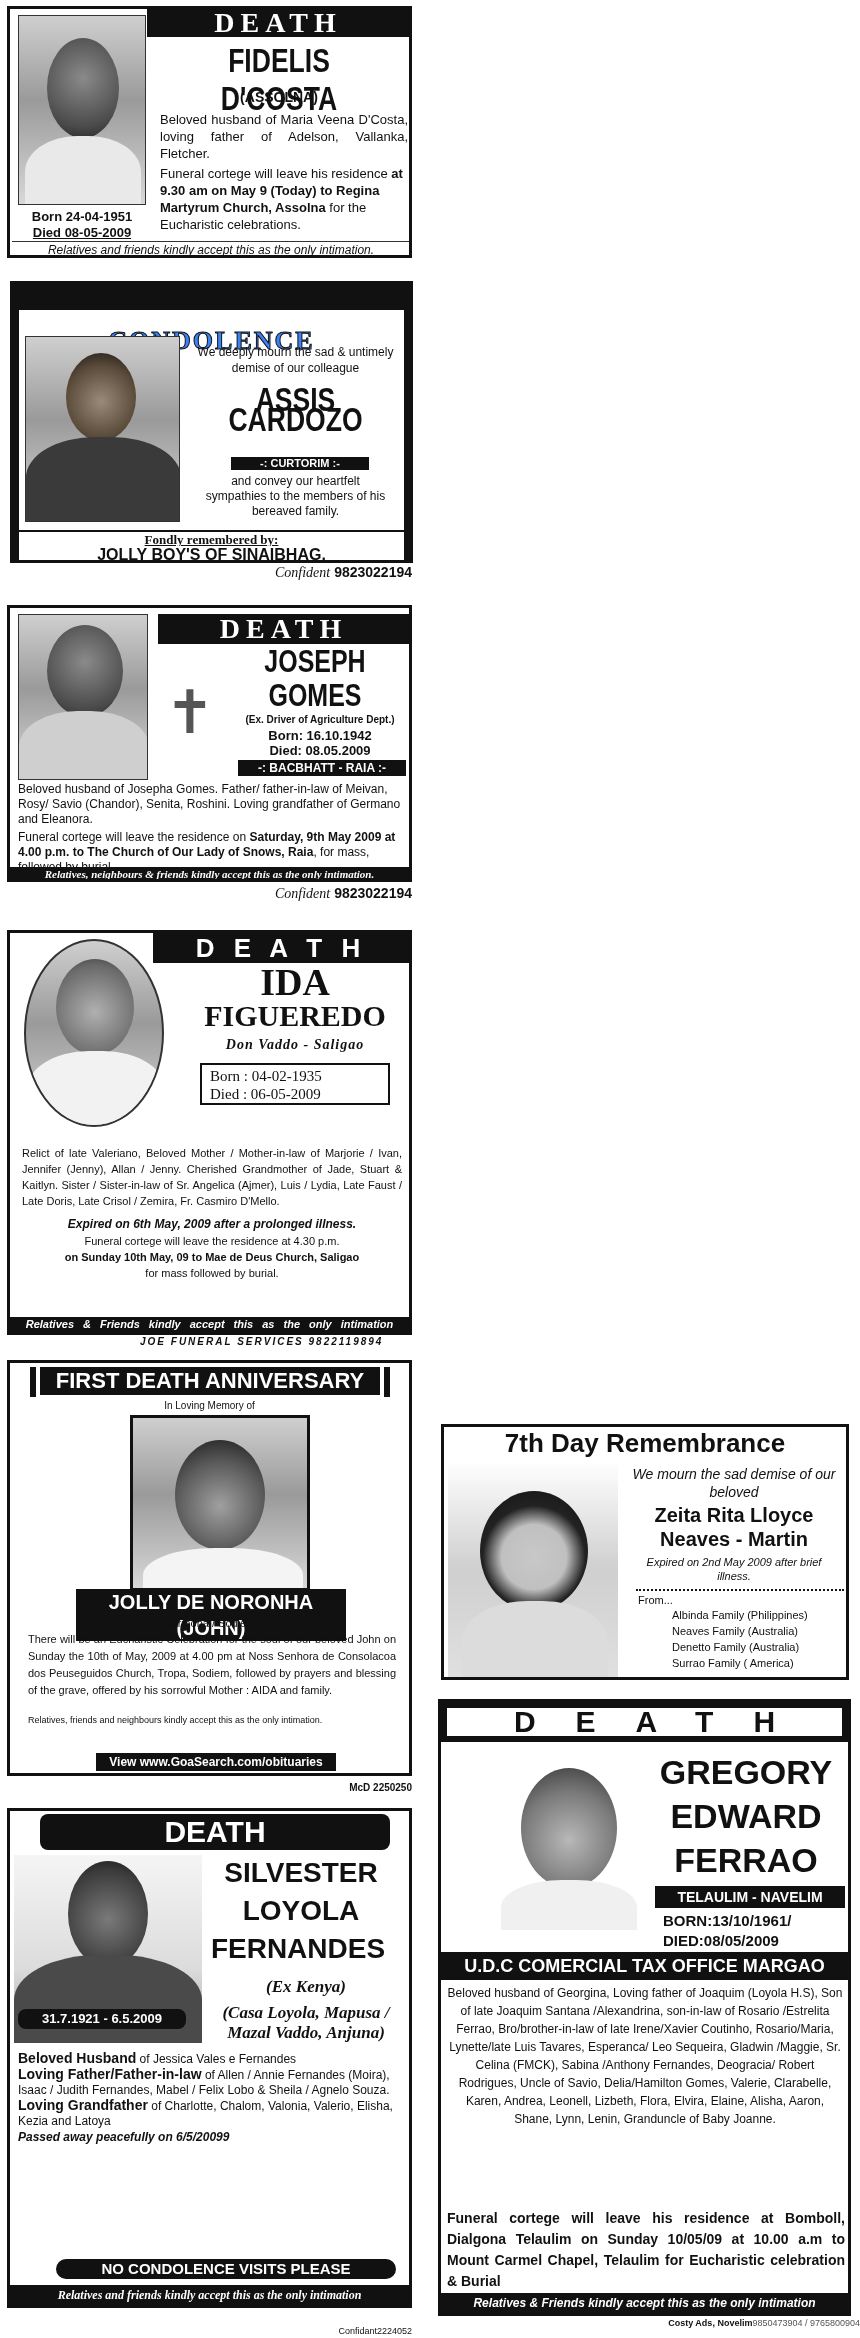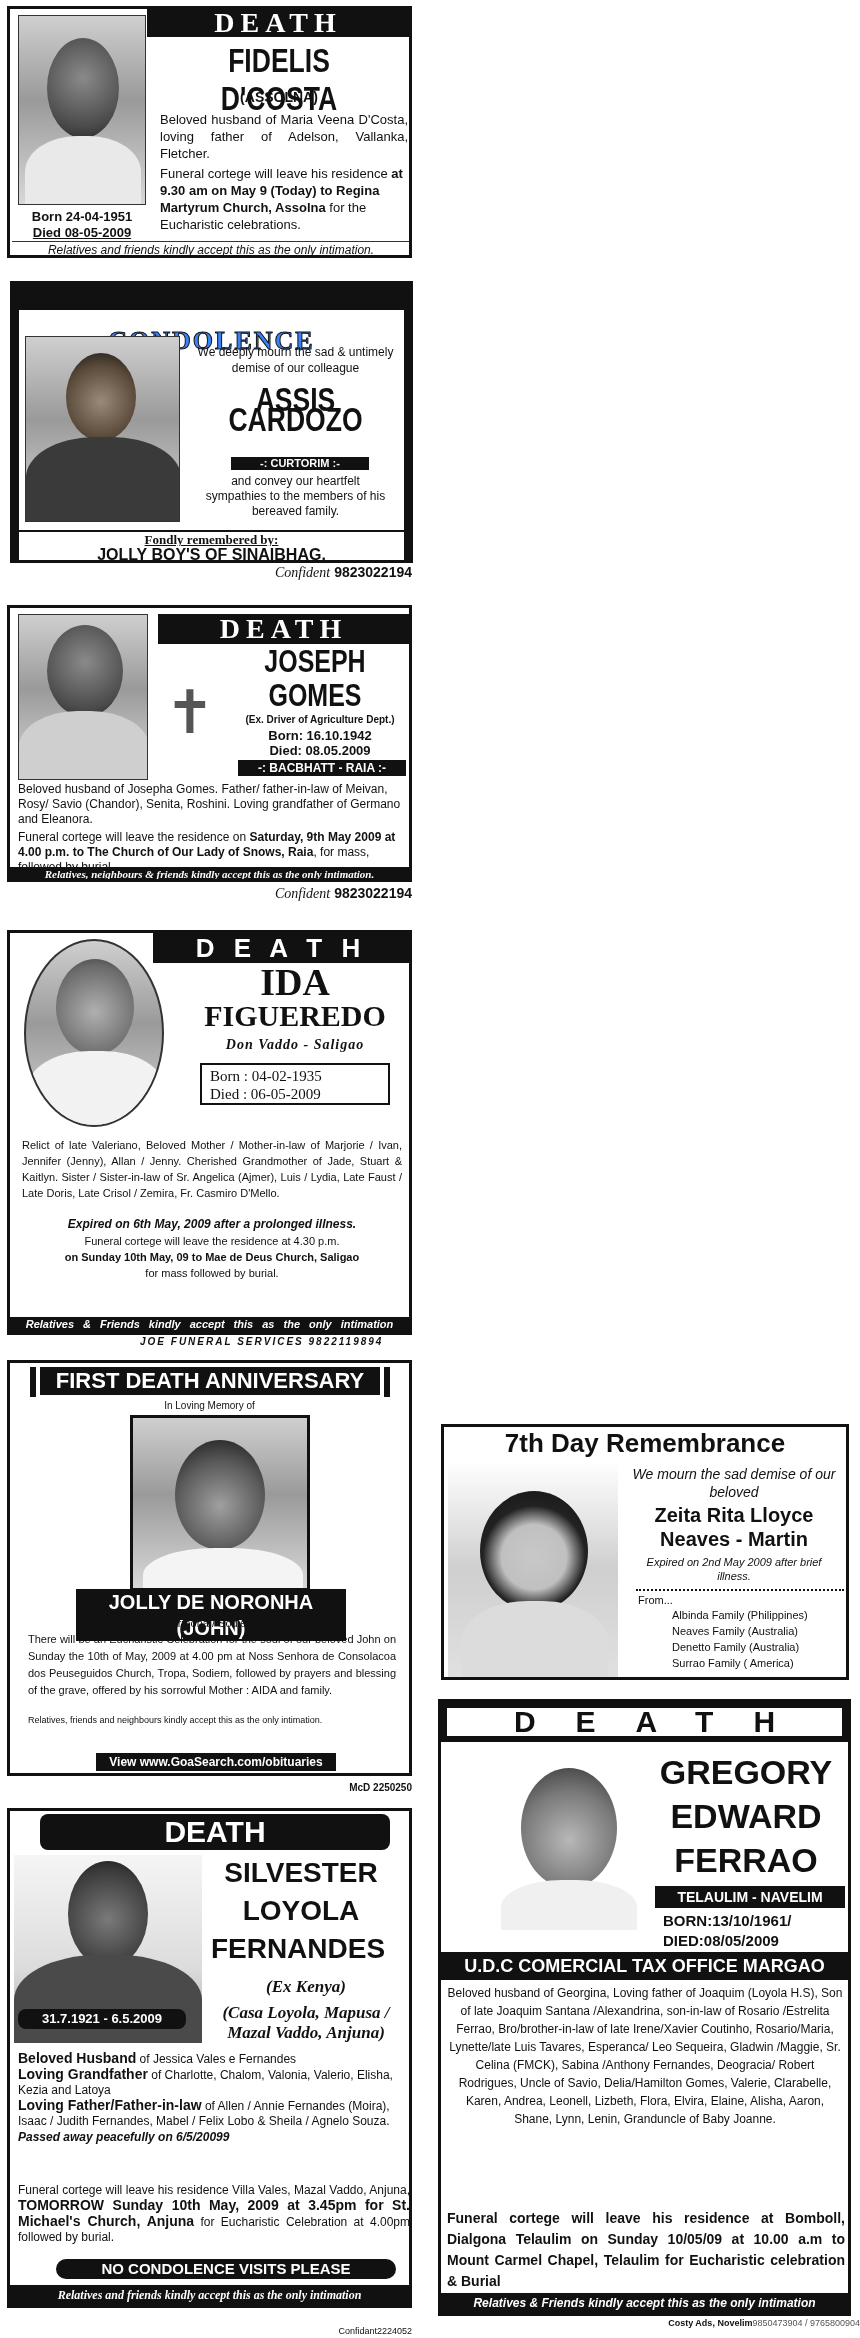--- a/index.html
+++ b/index.html
@@ -99,21 +99,21 @@
     <div class="body" style="left:0;top:110px;width:140px;height:90px;background:#f2f2f2;"></div>
   </div>
   <div class="blackbar abs" style="left:143px;top:0;width:256px;height:30px;font-size:26px;line-height:30px;letter-spacing:6px;">D E A T H</div>
   <div class="abs center" style="left:170px;top:32px;width:230px;font-family:'Liberation Serif',serif;font-weight:bold;font-size:38px;line-height:34px;">IDA</div>
   <div class="abs center" style="left:170px;top:66px;width:230px;font-family:'Liberation Serif',serif;font-weight:bold;font-size:30px;line-height:34px;">FIGUEREDO</div>
   <div class="abs center italic bold" style="left:170px;top:104px;width:230px;font-family:'Liberation Serif',serif;font-size:14px;letter-spacing:1px;">Don Vaddo - Saligao</div>
   <div class="abs" style="left:190px;top:130px;width:190px;height:42px;border:2px solid #111;padding:2px 8px;font-family:'Liberation Serif',serif;font-size:15px;line-height:18px;">
     <div>Born : 04-02-1935</div>
     <div>Died : 06-05-2009</div>
   </div>
-  <div class="abs justify" style="left:12px;top:204px;width:380px;font-size:11px;line-height:16px;">Relict of late Valeriano, Beloved Mother / Mother-in-law of Marjorie / Ivan, Jennifer (Jenny), Allan / Jenny. Cherished Grandmother of Jade, Stuart &amp; Kaitlyn. Sister / Sister-in-law of Sr. Angelica (Ajmer), Luis / Lydia, Late Faust / Late Doris, Late Crisol / Zemira, Fr. Casmiro D'Mello.</div>
+  <div class="abs justify" style="left:12px;top:212px;width:380px;font-size:11px;line-height:16px;">Relict of late Valeriano, Beloved Mother / Mother-in-law of Marjorie / Ivan, Jennifer (Jenny), Allan / Jenny. Cherished Grandmother of Jade, Stuart &amp; Kaitlyn. Sister / Sister-in-law of Sr. Angelica (Ajmer), Luis / Lydia, Late Faust / Late Doris, Late Crisol / Zemira, Fr. Casmiro D'Mello.</div>
   <div class="abs center italic bold" style="left:12px;top:284px;width:380px;font-size:12px;">Expired on 6th May, 2009 after a prolonged illness.</div>
   <div class="abs center" style="left:12px;top:302px;width:380px;font-size:11px;">Funeral cortege will leave the residence at 4.30 p.m.</div>
   <div class="abs center bold" style="left:12px;top:318px;width:380px;font-size:11px;">on Sunday 10th May, 09 to Mae de Deus Church, Saligao</div>
   <div class="abs center" style="left:12px;top:334px;width:380px;font-size:11px;">for mass followed by burial.</div>
   <div class="abs blackbar italic" style="left:0;top:384px;width:399px;height:15px;font-size:11px;line-height:15px;word-spacing:6px;">Relatives &amp; Friends kindly accept this as the only intimation</div>
 </div>
 <div class="footnote italic" style="left:140px;top:1336px;width:272px;text-align:left;font-size:10px;letter-spacing:2px;">JOE FUNERAL SERVICES 9822119894</div>
 
 <div class="ad" style="left:7px;top:1360px;width:405px;height:416px;">
   <div class="abs" style="left:20px;top:4px;width:360px;height:30px;border-left:6px solid #111;border-right:6px solid #111;">
@@ -139,26 +139,23 @@
     <div class="body" style="left:0;top:100px;width:188px;height:100px;background:#4a4a4a;"></div>
     <div class="abs" style="left:4px;top:154px;width:168px;background:#111;color:#fff;border-radius:8px;text-align:center;font-weight:bold;font-size:13px;line-height:20px;">31.7.1921 - 6.5.2009</div>
   </div>
   <div class="abs center bold" style="left:180px;top:44px;width:222px;font-size:28px;line-height:36px;">SILVESTER</div>
   <div class="abs center bold" style="left:180px;top:82px;width:222px;font-size:28px;line-height:36px;">LOYOLA</div>
   <div class="abs center bold" style="left:172px;top:120px;width:232px;font-size:28px;line-height:36px;">FERNANDES</div>
   <div class="abs center italic bold" style="left:196px;top:166px;width:200px;font-family:'Liberation Serif',serif;font-size:17px;">(Ex Kenya)</div>
   <div class="abs center italic bold" style="left:196px;top:192px;width:200px;font-family:'Liberation Serif',serif;font-size:17px;line-height:20px;">(Casa Loyola, Mapusa / Mazal Vaddo, Anjuna)</div>
   <div class="abs" style="left:8px;top:240px;width:392px;font-size:12px;line-height:15px;">
     <div><b style="font-size:14px;">Beloved Husband</b><span> of Jessica Vales e Fernandes</span></div>
+    <div><b style="font-size:14px;">Loving Father/Father-in-law</b><span> of Allen / Annie Fernandes (Moira), Isaac / Judith Fernandes, Mabel / Felix Lobo &amp; Sheila / Agnelo Souza.</span></div>
     <div><b style="font-size:14px;">Loving Grandfather</b><span> of Charlotte, Chalom, Valonia, Valerio, Elisha, Kezia and Latoya</span></div>
-    <div><b style="font-size:14px;">Loving Father/Father-in-law</b><span> of Allen / Annie Fernandes (Moira), Isaac / Judith Fernandes, Mabel / Felix Lobo &amp; Sheila / Agnelo Souza.</span></div>
     <div class="italic bold" style="margin-top:1px;">Passed away peacefully on 6/5/20099</div>
-  </div>
-  <div class="abs justify" style="left:8px;top:372px;width:392px;font-size:12px;line-height:15px;">
-    <span>Funeral cortege will leave his residence Villa Vales, Mazal Vaddo, Anjuna, </span><b style="font-size:14px;">TOMORROW Sunday 10th May, 2009 at 3.45pm for St. Michael's Church, Anjuna</b><span> for Eucharistic Celebration at 4.00pm followed by burial.</span>
   </div>
   <div class="abs blackbar" style="left:46px;top:448px;width:340px;border-radius:10px;font-size:15px;line-height:20px;">NO CONDOLENCE VISITS PLEASE</div>
   <div class="abs blackbar italic" style="left:0;top:474px;width:399px;height:20px;font-family:'Liberation Serif',serif;font-size:12px;line-height:20px;">Relatives and friends kindly accept this as the only intimation</div>
 </div>
 <div class="footnote" style="left:240px;top:2326px;width:172px;text-align:right;font-size:9px;font-weight:normal;">Confidant2224052</div>
 
 <div class="ad" style="left:441px;top:1424px;width:408px;height:256px;">
   <div class="abs center bold" style="left:0;top:0;width:402px;font-size:26px;line-height:32px;">7th Day Remembrance</div>
   <div class="photo" style="left:4px;top:34px;width:170px;height:216px;background:linear-gradient(180deg,#ffffff 0%,#cfcfcf 50%,#e0e0e0 100%);border:none;">
     <div class="head" style="left:32px;top:30px;width:108px;height:120px;background:radial-gradient(circle at 50% 55%, #c8c8c8 0%, #c0c0c0 38%, #222 60%, #111 100%);"></div>

